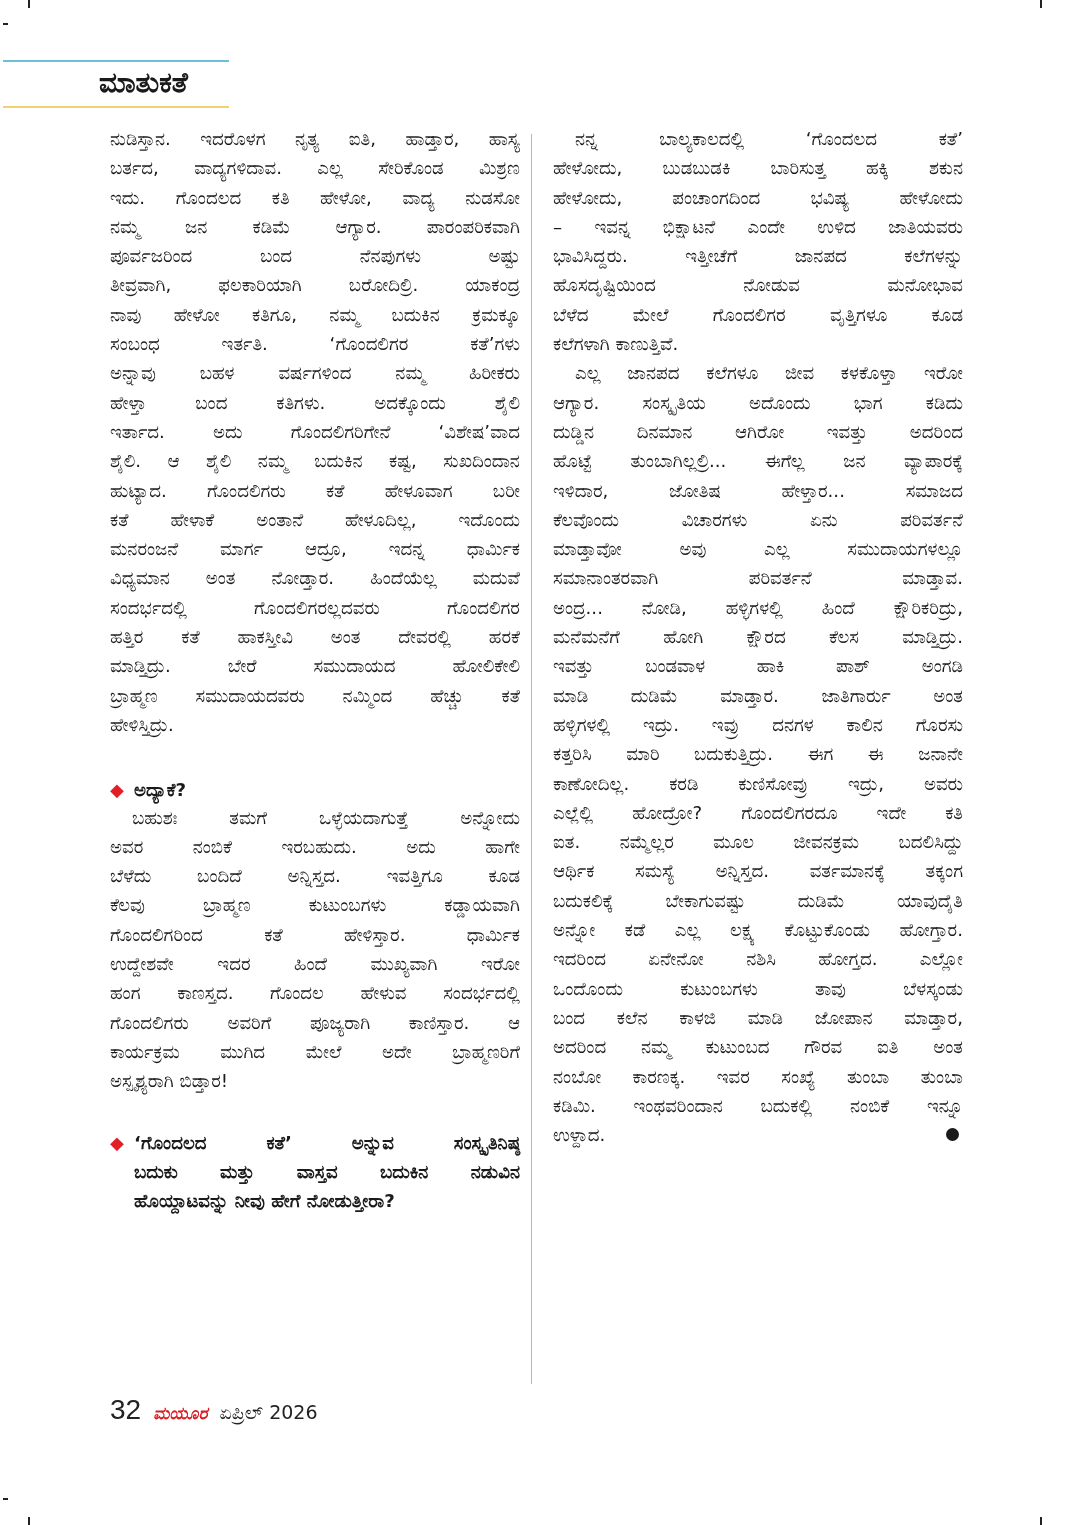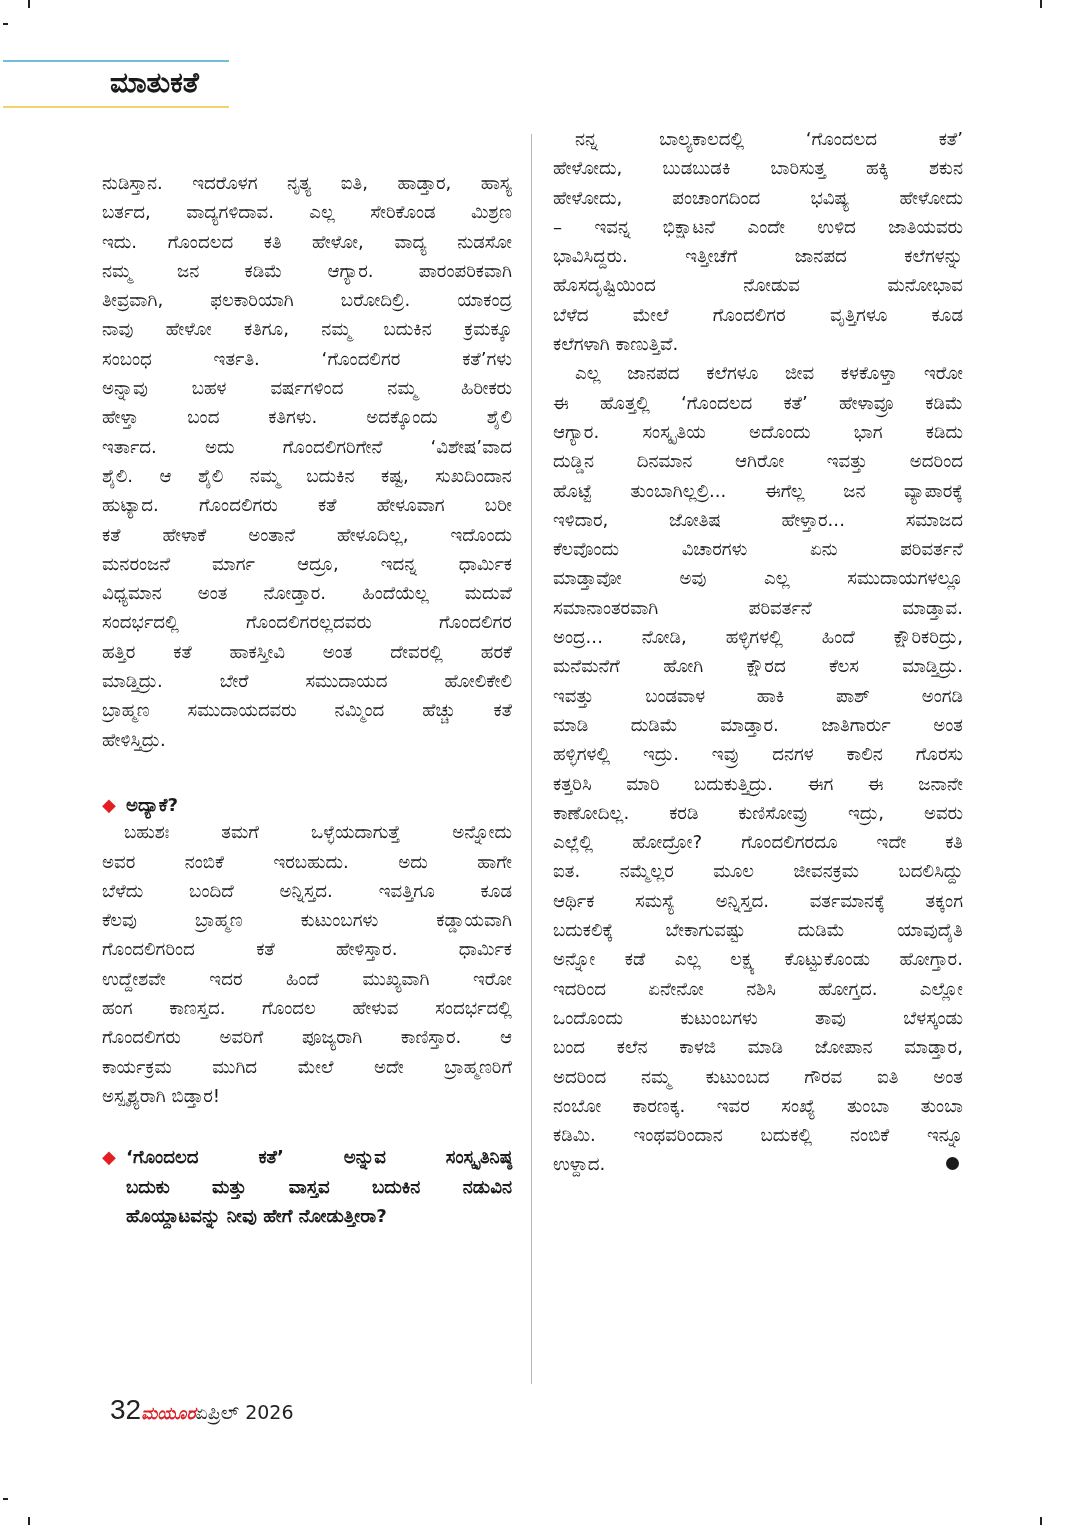--- a/index.html
+++ b/index.html
@@ -1,35 +1,35 @@
 <!DOCTYPE html>
 <html><head>
 <meta charset="utf-8">
 <style>
   html, body { margin:0; padding:0; background:#ffffff; }
   body { width:1072px; height:1525px; position:relative; overflow:hidden;
          font-family:"DejaVu Sans", sans-serif; color:#1a1a1a; }
   .crop { position:absolute; background:#222; }
   .rule-top { position:absolute; left:3px; top:60px; width:226px; height:2px; background:#6bbfd6; }
   .rule-bot { position:absolute; left:3px; top:106px; width:226px; height:2px; background:#f2d36b; }
-  .section-title { position:absolute; left:110px; top:66px; font-size:28px; font-weight:bold; color:#1a1a1a; }
+  .section-title { position:absolute; left:99px; top:66px; font-size:28px; font-weight:bold; color:#1a1a1a; }
   .col { position:absolute; top:124px; font-size:18.2px; line-height:29.3px; text-align:justify; }
-  .col-left { left:102px; width:410px;margin-top:44px; }
+  .col-left { left:110px; width:410px; }
   .col-right { left:553px; width:410px; }
   .divider { position:absolute; left:531px; top:134px; width:1px; height:1250px; background:#b5b5b5; }
   .line { display:block; white-space:nowrap; text-align-last:justify; text-align:justify; }
   .line.last { text-align-last:left; }
   .indent { padding-left:22px; }
   .q { display:flex; align-items:flex-start; margin-top:14px; }
   .q .diamond { color:#e31e24; font-size:18px; width:24px; flex:none; line-height:29.3px; }
   .q .qtext { font-weight:bold; }
   .gap { height:22px; }
   .gap2 { height:18px; }
   .bullet-end { display:inline-block; width:13px; height:13px; border-radius:50%; background:#1a1a1a; float:right; margin-top:8px; margin-right:4px; }
-  .footer { position:absolute; left:110px; top:1394px; display:flex; align-items:baseline; gap:0; }
+  .footer { position:absolute; left:110px; top:1394px; display:flex; align-items:baseline; gap:12px; }
   .page-num { font-family:"Liberation Sans", sans-serif; font-size:28px; color:#222; }
   .mag-name { color:#d81f26; font-weight:bold; font-size:17px;font-style:italic; }
   .issue { font-size:19px; color:#222; }
 </style>
 </head>
 <body>
 
 <div class="crop" style="left:28px;top:0;width:2px;height:8px;"></div>
 <div class="crop" style="left:3px;top:23px;width:5px;height:2px;"></div>
 <div class="crop" style="left:1040px;top:0;width:2px;height:8px;"></div>
@@ -40,20 +40,21 @@
 <div class="rule-top"></div>
 <div class="section-title">ಮಾತುಕತೆ</div>
 <div class="rule-bot"></div>
 
 <div class="col col-left">
   <div id="l-para1">
       <span class="line">ನುಡಿಸ್ತಾನ. ಇದರೊಳಗ ನೃತ್ಯ ಐತಿ, ಹಾಡ್ತಾರ, ಹಾಸ್ಯ</span>
       <span class="line">ಬರ್ತದ, ವಾದ್ಯಗಳಿದಾವ. ಎಲ್ಲ ಸೇರಿಕೊಂಡ ಮಿಶ್ರಣ</span>
       <span class="line">ಇದು. ಗೊಂದಲದ ಕತಿ ಹೇಳೋ, ವಾದ್ಯ ನುಡಸೋ</span>
       <span class="line">ನಮ್ಮ ಜನ ಕಡಿಮೆ ಆಗ್ಯಾರ. ಪಾರಂಪರಿಕವಾಗಿ</span>
+      <span class="line">ಪೂರ್ವಜರಿಂದ ಬಂದ ನೆನಪುಗಳು ಅಷ್ಟು</span>
       <span class="line">ತೀವ್ರವಾಗಿ, ಫಲಕಾರಿಯಾಗಿ ಬರೋದಿಲ್ರಿ. ಯಾಕಂದ್ರ</span>
       <span class="line">ನಾವು ಹೇಳೋ ಕತಿಗೂ, ನಮ್ಮ ಬದುಕಿನ ಕ್ರಮಕ್ಕೂ</span>
       <span class="line">ಸಂಬಂಧ ಇರ್ತತಿ. ‘ಗೊಂದಲಿಗರ ಕತೆ’ಗಳು</span>
       <span class="line">ಅನ್ನಾವು ಬಹಳ ವರ್ಷಗಳಿಂದ ನಮ್ಮ ಹಿರೀಕರು</span>
       <span class="line">ಹೇಳ್ತಾ ಬಂದ ಕತಿಗಳು. ಅದಕ್ಕೊಂದು ಶೈಲಿ</span>
       <span class="line">ಇರ್ತಾದ. ಅದು ಗೊಂದಲಿಗರಿಗೇನೆ ‘ವಿಶೇಷ’ವಾದ</span>
       <span class="line">ಶೈಲಿ. ಆ ಶೈಲಿ ನಮ್ಮ ಬದುಕಿನ ಕಷ್ಟ, ಸುಖದಿಂದಾನ</span>
       <span class="line">ಹುಟ್ಯಾದ. ಗೊಂದಲಿಗರು ಕತೆ ಹೇಳೂವಾಗ ಬರೀ</span>
       <span class="line">ಕತೆ ಹೇಳಾಕೆ ಅಂತಾನೆ ಹೇಳೂದಿಲ್ಲ, ಇದೊಂದು</span>
       <span class="line">ಮನರಂಜನೆ ಮಾರ್ಗ ಆದ್ರೂ, ಇದನ್ನ ಧಾರ್ಮಿಕ</span>
@@ -100,21 +101,20 @@
       <span class="line">ಹೇಳೋದು, ಬುಡಬುಡಕಿ ಬಾರಿಸುತ್ತ ಹಕ್ಕಿ ಶಕುನ</span>
       <span class="line">ಹೇಳೋದು, ಪಂಚಾಂಗದಿಂದ ಭವಿಷ್ಯ ಹೇಳೋದು</span>
       <span class="line">– ಇವನ್ನ ಭಿಕ್ಷಾಟನೆ ಎಂದೇ ಉಳಿದ ಜಾತಿಯವರು</span>
       <span class="line">ಭಾವಿಸಿದ್ದರು. ಇತ್ತೀಚೆಗೆ ಜಾನಪದ ಕಲೆಗಳನ್ನು</span>
       <span class="line">ಹೊಸದೃಷ್ಟಿಯಿಂದ ನೋಡುವ ಮನೋಭಾವ</span>
       <span class="line">ಬೆಳೆದ ಮೇಲೆ ಗೊಂದಲಿಗರ ವೃತ್ತಿಗಳೂ ಕೂಡ</span>
       <span class="line last">ಕಲೆಗಳಾಗಿ ಕಾಣುತ್ತಿವೆ.</span>
     </div>
   <div id="r-para2">
       <span class="line indent">ಎಲ್ಲ ಜಾನಪದ ಕಲೆಗಳೂ ಜೀವ ಕಳಕೊಳ್ತಾ ಇರೋ</span>
-      <span class="line">ಈ ಹೊತ್ತಲ್ಲಿ ‘ಗೊಂದಲದ ಕತೆ’ ಹೇಳಾವ್ರೂ ಕಡಿಮೆ</span>
       <span class="line">ಆಗ್ಯಾರ. ಸಂಸ್ಕೃತಿಯ ಅದೊಂದು ಭಾಗ ಕಡಿದು</span>
       <span class="line">ದುಡ್ಡಿನ ದಿನಮಾನ ಆಗಿರೋ ಇವತ್ತು ಅದರಿಂದ</span>
       <span class="line">ಹೊಟ್ಟೆ ತುಂಬಾಗಿಲ್ಲಲ್ರಿ... ಈಗೆಲ್ಲ ಜನ ವ್ಯಾಪಾರಕ್ಕೆ</span>
       <span class="line">ಇಳಿದಾರ, ಜೋತಿಷ ಹೇಳ್ತಾರ... ಸಮಾಜದ</span>
       <span class="line">ಕೆಲವೊಂದು ವಿಚಾರಗಳು ಏನು ಪರಿವರ್ತನೆ</span>
       <span class="line">ಮಾಡ್ತಾವೋ ಅವು ಎಲ್ಲ ಸಮುದಾಯಗಳಲ್ಲೂ</span>
       <span class="line">ಸಮಾನಾಂತರವಾಗಿ ಪರಿವರ್ತನೆ ಮಾಡ್ತಾವ.</span>
       <span class="line">ಅಂದ್ರ... ನೋಡಿ, ಹಳ್ಳಿಗಳಲ್ಲಿ ಹಿಂದೆ ಕ್ಷೌರಿಕರಿದ್ರು,</span>
       <span class="line">ಮನೆಮನೆಗೆ ಹೋಗಿ ಕ್ಷೌರದ ಕೆಲಸ ಮಾಡ್ತಿದ್ರು.</span>
       <span class="line">ಇವತ್ತು ಬಂಡವಾಳ ಹಾಕಿ ಪಾಶ್ ಅಂಗಡಿ</span>

